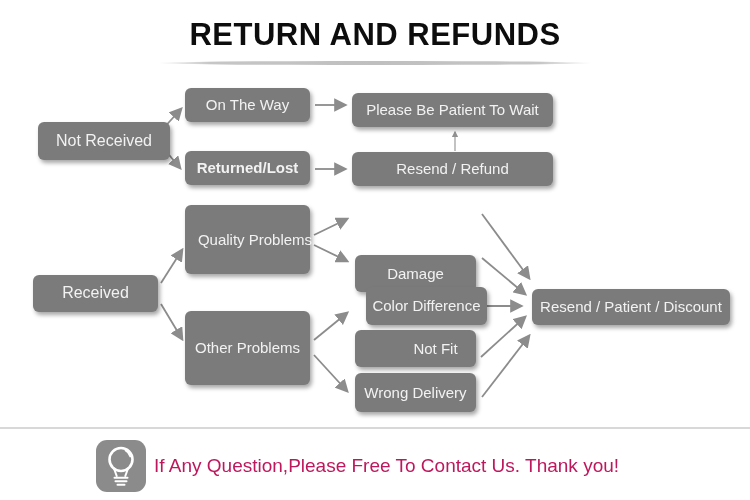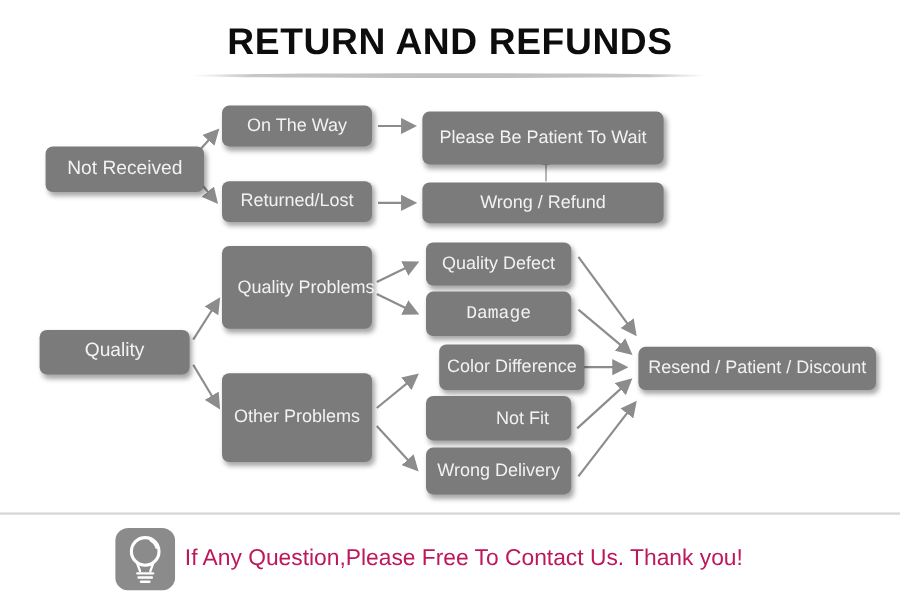--- a/index.html
+++ b/index.html
@@ -33,28 +33,28 @@
     position:absolute;display:flex;align-items:center;justify-content:center;
     background:var(--node-fill);color:var(--node-text);
     border-radius:6px;font-size:15px;text-align:left;line-height:1.15;
     box-shadow:2px 3px 4px rgba(0,0,0,0.35);
     white-space:nowrap;
   }
   .node.big{font-size:16px;}
 
   .n-not-received{left:38px;top:122px;width:132px;height:38px;}
   .n-on-the-way{left:185px;top:88px;width:125px;height:34px;}
-  .n-returned-lost{left:185px;top:151px;width:125px;height:34px;}
-  .n-please-wait{left:352px;top:93px;width:201px;height:44px;}
+  .n-returned-lost{left:185px;top:151px;width:125px;height:34px;font-weight:bold;}
+  .n-please-wait{left:352px;top:93px;width:201px;height:34px;}
   .n-resend-refund{left:352px;top:152px;width:201px;height:34px;}
   .n-received{left:33px;top:275px;width:125px;height:37px;}
   .n-quality-problems{left:185px;top:205px;width:125px;height:69px;padding-left:15px;}
   .n-other-problems{left:185px;top:311px;width:125px;height:74px;}
   .n-quality-defect{left:355px;top:202px;width:121px;height:36px;}
-  .n-damage{left:355px;top:243px;width:121px;height:37px;font-family:Liberation Mono, monospace;}
+  .n-damage{left:355px;top:255px;width:121px;height:37px;}
   .n-color-difference{left:366px;top:287px;width:121px;height:38px;}
   .n-not-fit{left:355px;top:330px;width:121px;height:37px;padding-left:40px;}
   .n-wrong-delivery{left:355px;top:373px;width:121px;height:39px;}
   .n-final{left:532px;top:289px;width:198px;height:36px;}
 
   .footer-divider{position:absolute;left:0;top:427px;width:750px;height:2px;background:var(--divider);}
   .footer-icon{position:absolute;left:96px;top:440px;width:50px;height:52px;}
   .footer-message{
     position:absolute;left:154px;top:440px;height:52px;display:flex;align-items:center;
     font-size:19px;color:#be185d;white-space:nowrap;
@@ -92,25 +92,24 @@
     <line class="arrow" x1="482" y1="258" x2="525" y2="294" marker-end="url(#ah)"></line>
     <line class="arrow" x1="481" y1="306" x2="521" y2="306" marker-end="url(#ah)"></line>
     <line class="arrow" x1="481" y1="357" x2="525" y2="317" marker-end="url(#ah)"></line>
     <line class="arrow" x1="482" y1="397" x2="529" y2="336" marker-end="url(#ah)"></line>
   </svg>
 
   <div class="node big n-not-received">Not Received</div>
   <div class="node n-on-the-way">On The Way</div>
   <div class="node n-returned-lost">Returned/Lost</div>
   <div class="node n-please-wait">Please Be Patient To Wait</div>
-  <div class="node n-resend-refund">Wrong / Refund</div>
-  <div class="node big n-received">Quality</div>
+  <div class="node n-resend-refund">Resend / Refund</div>
+  <div class="node big n-received">Received</div>
   <div class="node n-quality-problems">Quality Problems</div>
   <div class="node n-other-problems">Other Problems</div>
-  <div class="node n-quality-defect">Quality Defect</div>
   <div class="node n-damage">Damage</div>
   <div class="node n-color-difference">Color Difference</div>
   <div class="node n-not-fit">Not Fit</div>
   <div class="node n-wrong-delivery">Wrong Delivery</div>
   <div class="node n-final">Resend / Patient / Discount</div>
 
   <div class="footer-divider"></div>
 
   <svg class="footer-icon" viewBox="0 0 50 52" xmlns="http://www.w3.org/2000/svg">
     <rect x="0" y="0" width="50" height="52" rx="11" fill="#8b8b8b"></rect>

